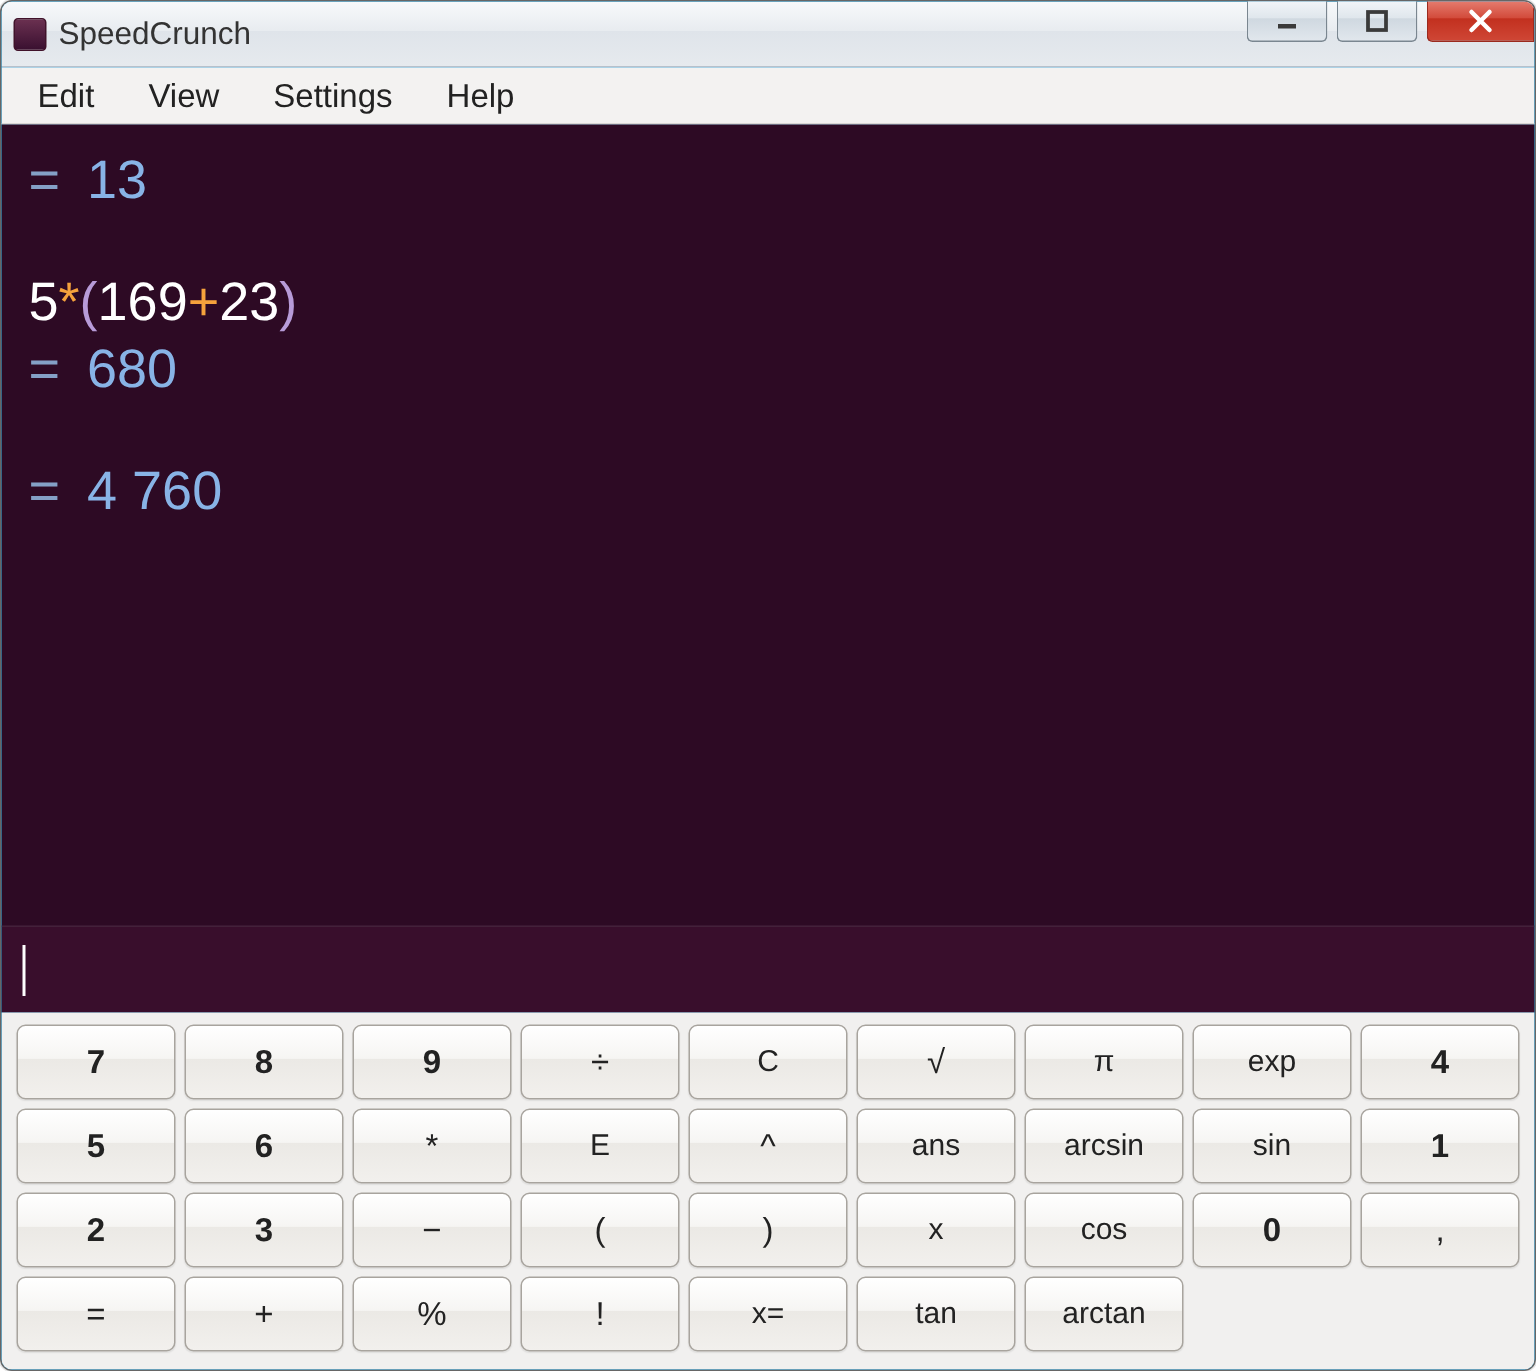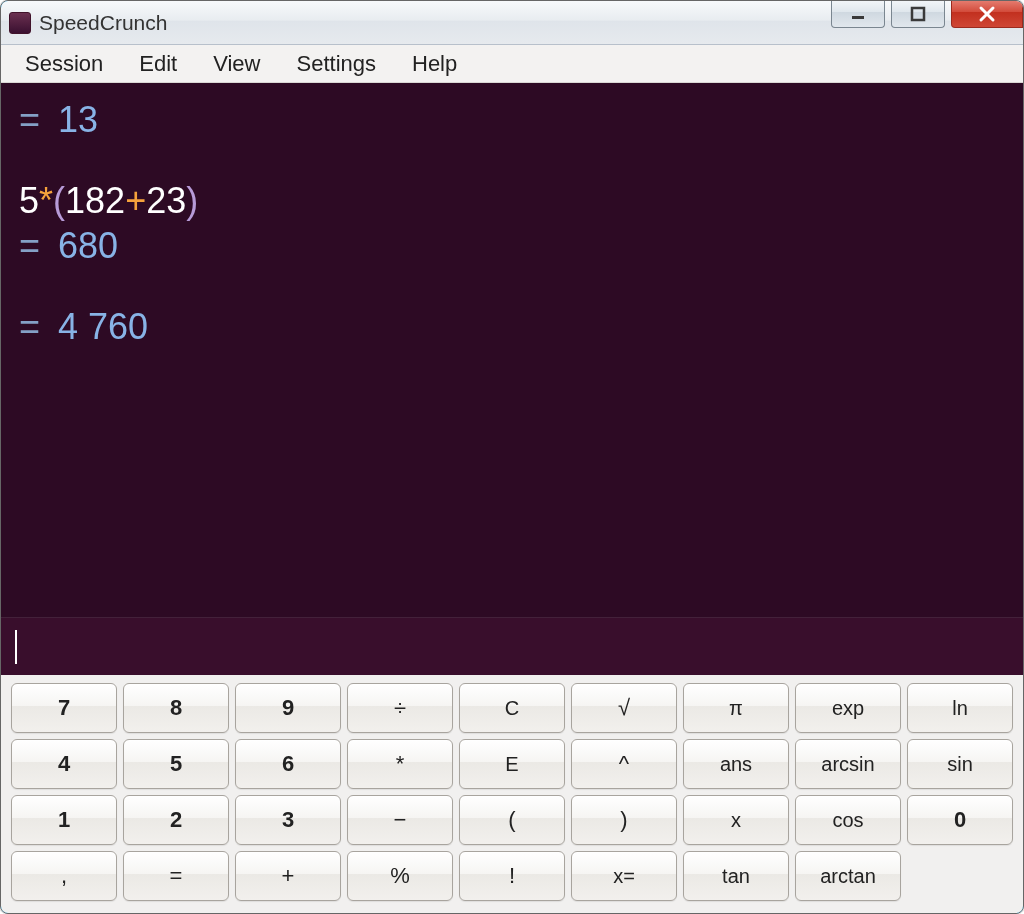--- a/index.html
+++ b/index.html
@@ -144,34 +144,33 @@
       </div>
       <div class="winbtn close">
         <svg width="20" height="20" viewBox="0 0 20 20">
             <path d="M4 4 L16 16 M16 4 L4 16" stroke="#fff" stroke-width="3" stroke-linecap="round"></path>
           </svg>
       </div>
     </div>
   </div>
 
   <div class="menubar">
-    <div class="menuitem">Session</div>
     <div class="menuitem">Edit</div>
     <div class="menuitem">View</div>
     <div class="menuitem">Settings</div>
     <div class="menuitem">Help</div>
   </div>
 
   <div class="display">
     <div class="history" id="history">
         <div class="entry">
           <div><span class="t-res-eq">=</span><span class="t-res"> 13</span></div>
         </div>
         <div class="entry">
-          <div><span class="token t-num">5</span><span class="token t-op">*</span><span class="token t-par">(</span><span class="token t-num">182</span><span class="token t-op">+</span><span class="token t-num">23</span><span class="token t-par">)</span></div>
+          <div><span class="token t-num">5</span><span class="token t-op">*</span><span class="token t-par">(</span><span class="token t-num">169</span><span class="token t-op">+</span><span class="token t-num">23</span><span class="token t-par">)</span></div>
           <div><span class="t-res-eq">=</span><span class="t-res"> 680</span></div>
         </div>
         <div class="entry">
           <div><span class="t-res-eq">=</span><span class="t-res"> 4 760</span></div>
         </div>
       </div>
     <div class="input-line">
       <span class="cursor"></span>
       <span></span>
     </div>
@@ -179,21 +178,20 @@
 
   <div class="keypad" id="keypad">
       <div class="key num">7</div>
       <div class="key num">8</div>
       <div class="key num">9</div>
       <div class="key op">÷</div>
       <div class="key fn">C</div>
       <div class="key op">√</div>
       <div class="key fn">π</div>
       <div class="key fn">exp</div>
-      <div class="key fn">ln</div>
       <div class="key num">4</div>
       <div class="key num">5</div>
       <div class="key num">6</div>
       <div class="key op">*</div>
       <div class="key fn">E</div>
       <div class="key op">^</div>
       <div class="key fn">ans</div>
       <div class="key fn">arcsin</div>
       <div class="key fn">sin</div>
       <div class="key num">1</div>

